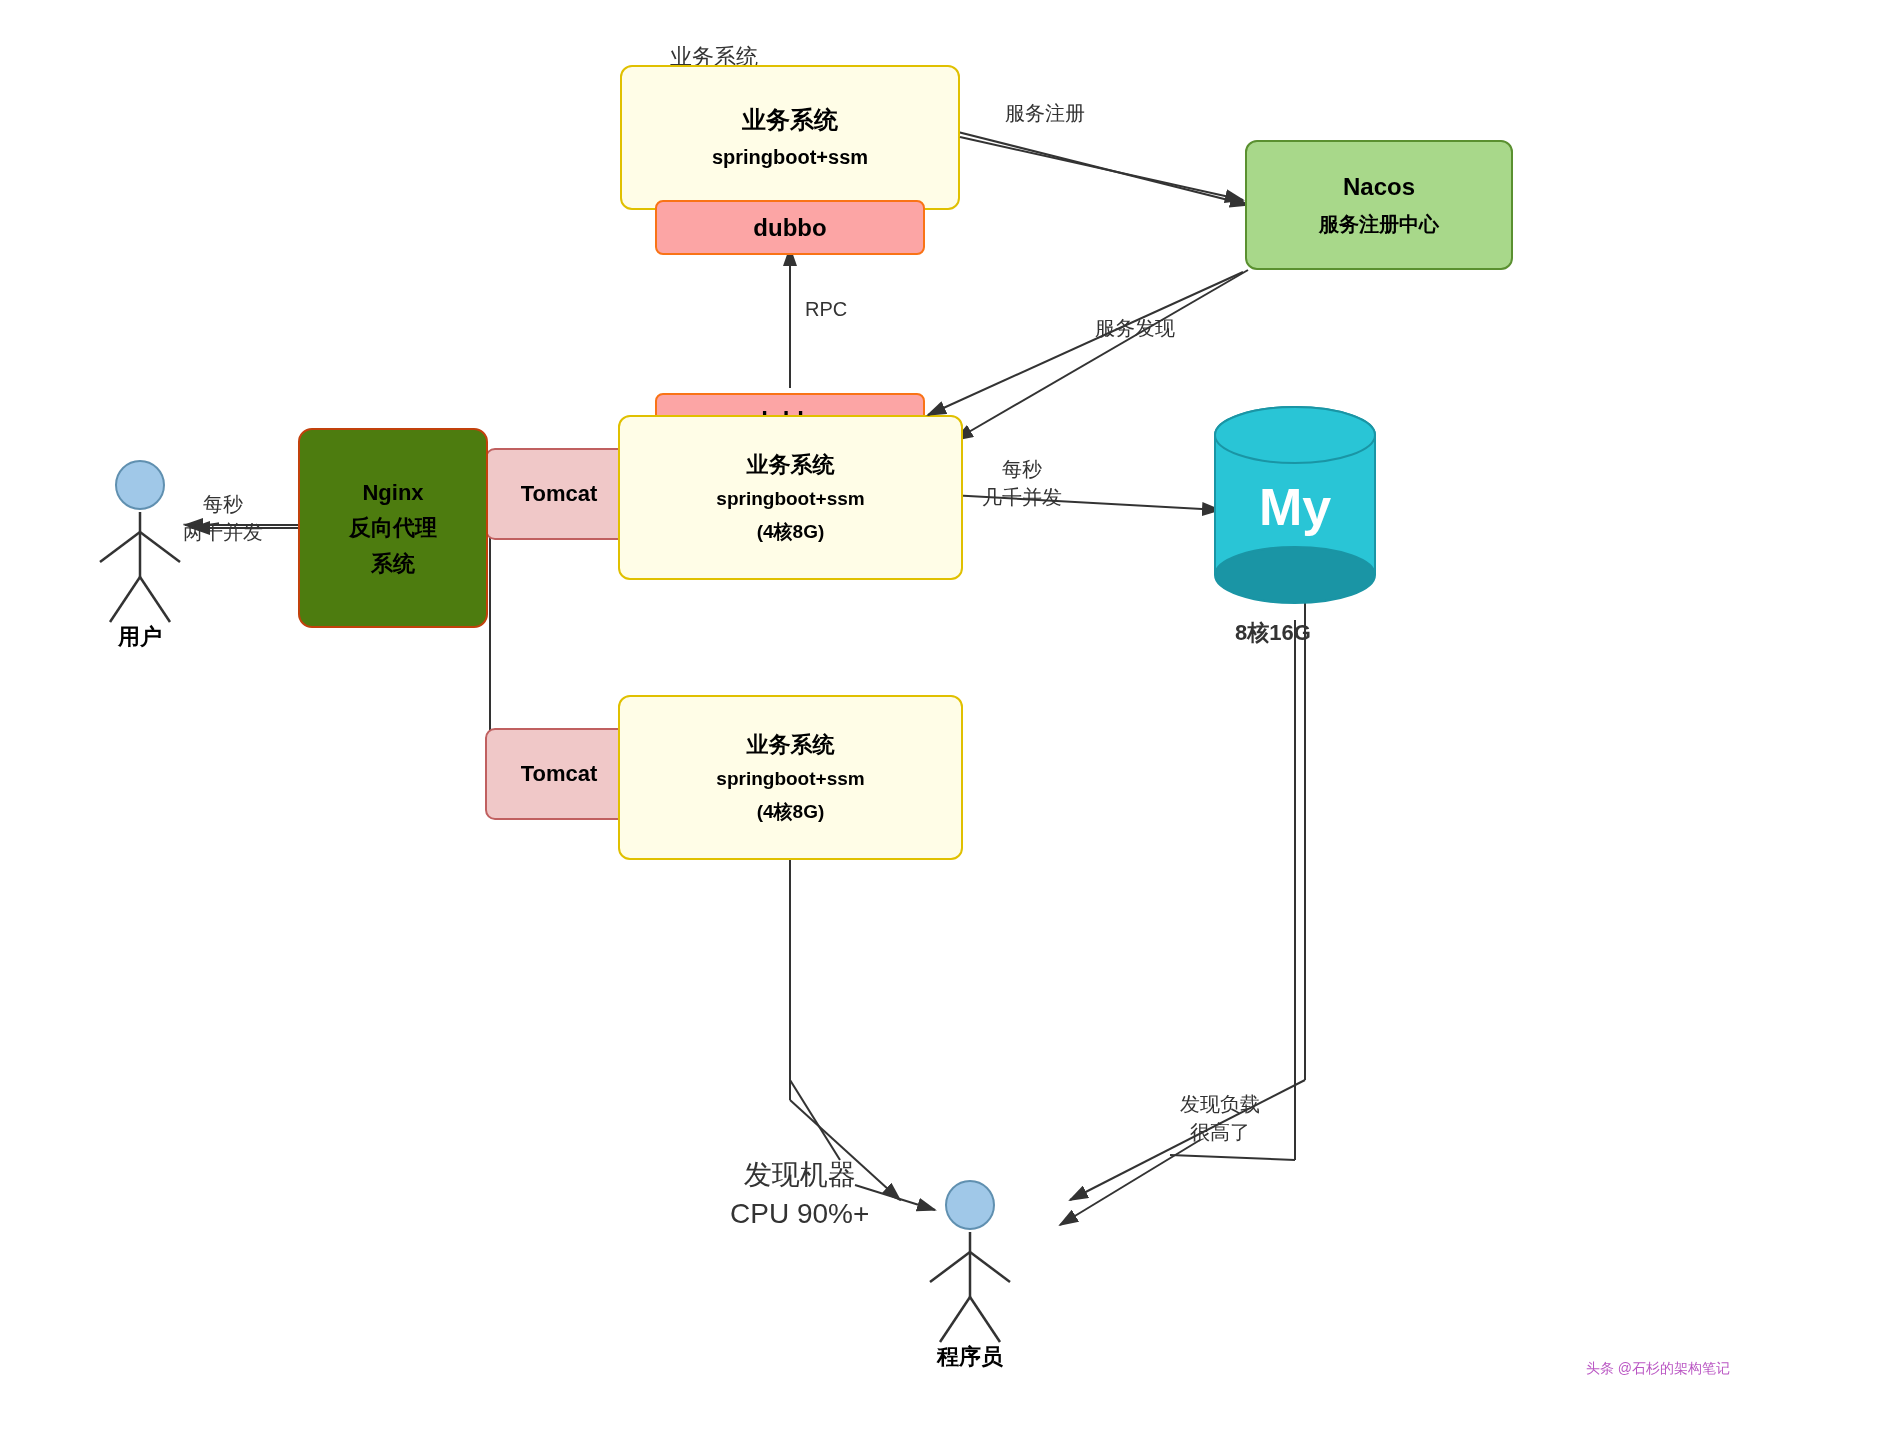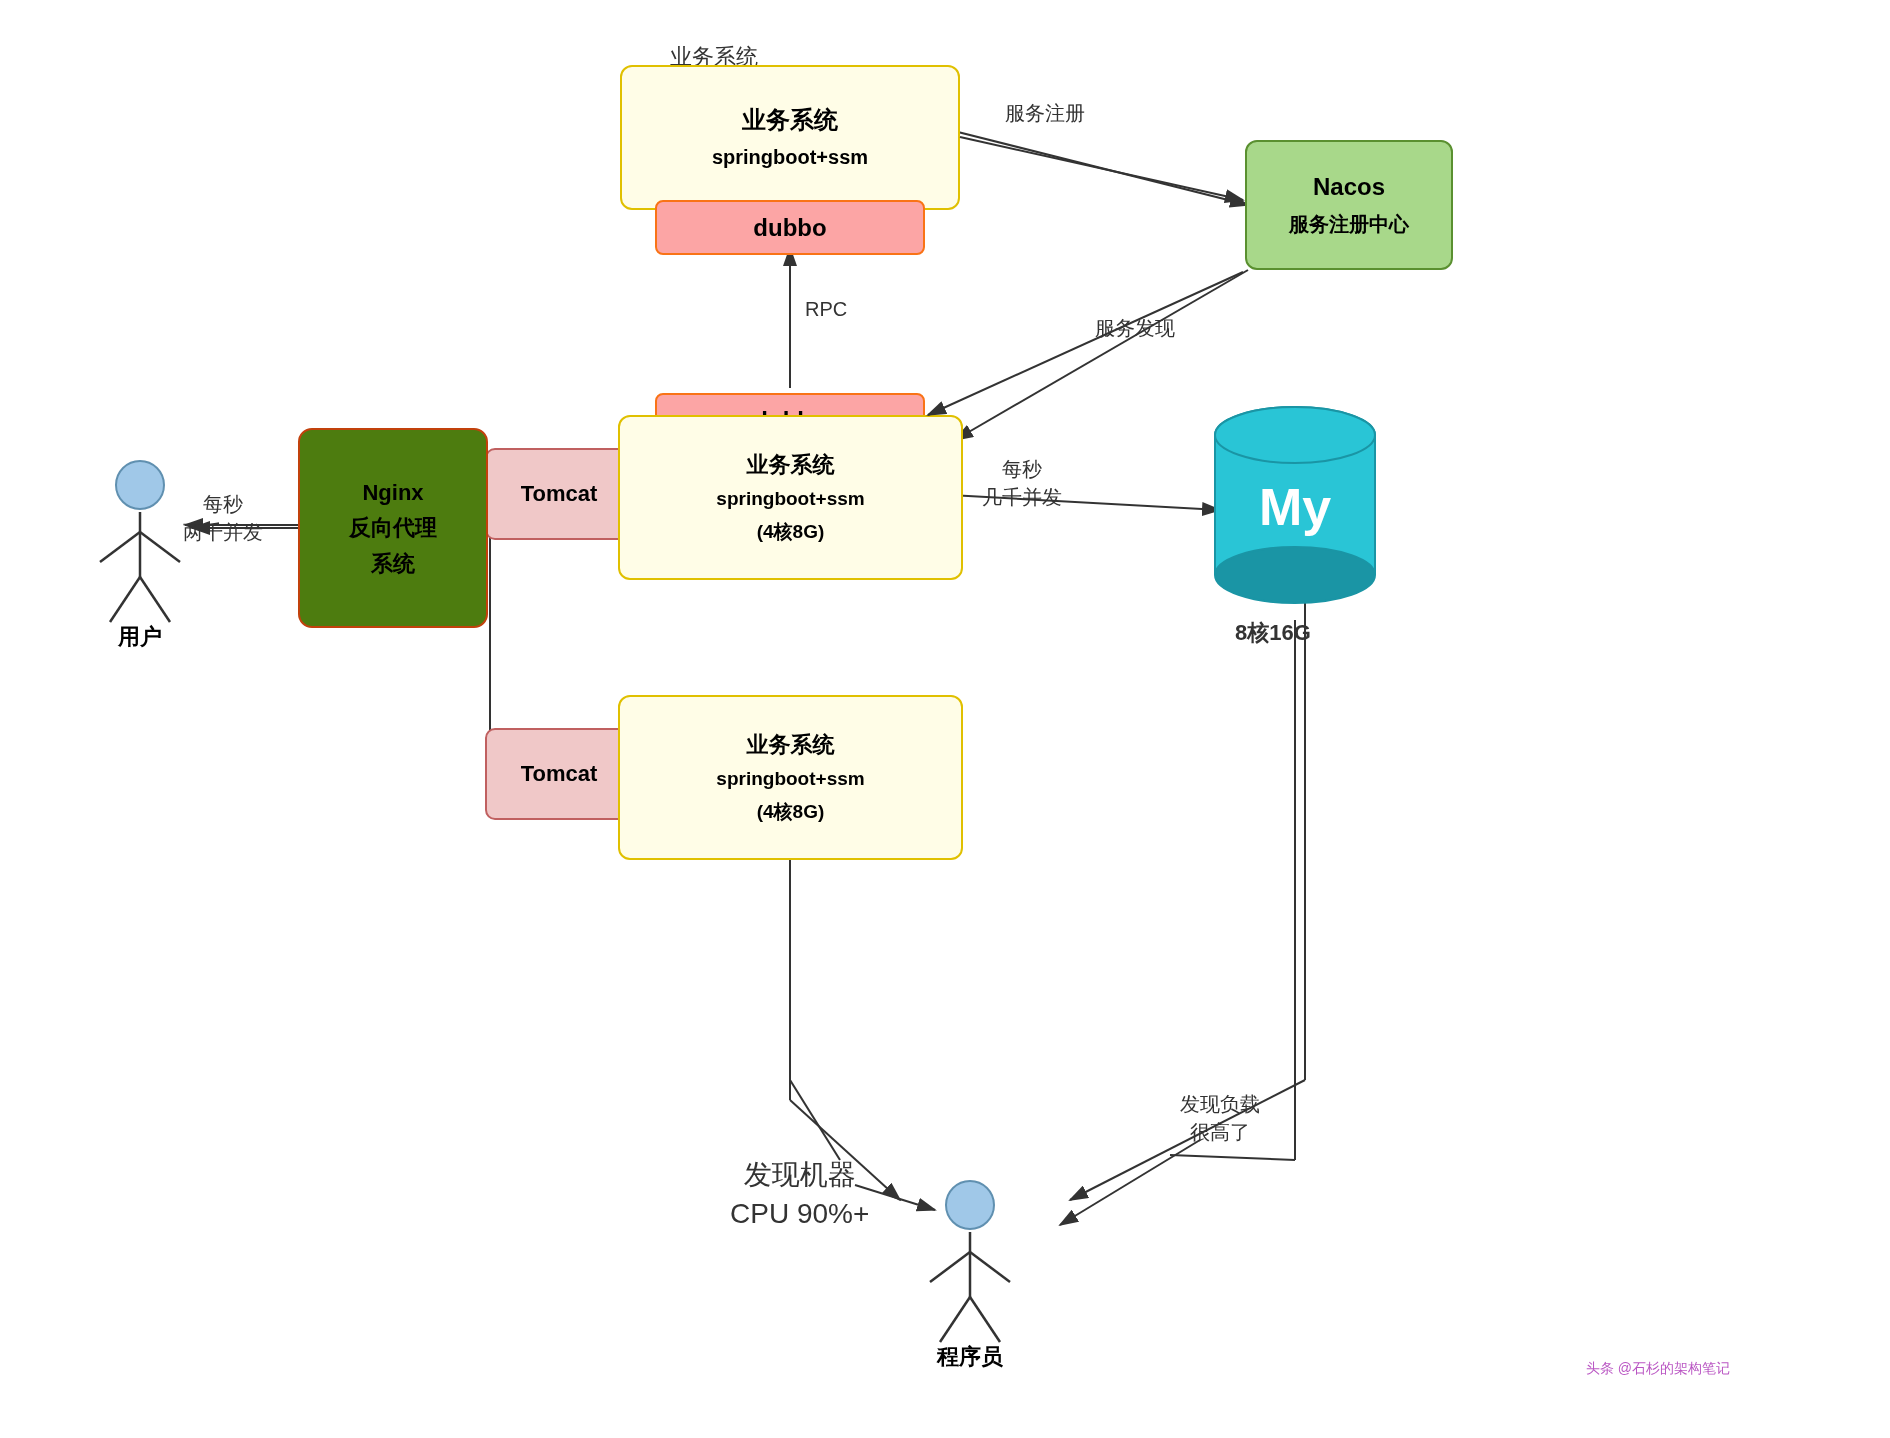--- a/index.html
+++ b/index.html
@@ -158,21 +158,21 @@
   <div class="label-text" style="left: 670px; top: 42px; font-size: 22px;">业务系统</div>
 
   <div class="box box-yellow-outline" style="left: 620px; top: 65px; width: 340px; height: 145px;">
     <span style="font-size:24px; font-weight:bold; line-height:1.5;">业务系统<br><span style="font-size:20px;">springboot+ssm</span></span>
   </div>
 
   <div class="box box-yellow-solid" style="left: 655px; top: 200px; width: 270px; height: 55px; border-radius: 8px;">
     <span style="font-size:24px; font-weight:bold;">dubbo</span>
   </div>
 
-  <div class="box box-green" style="left: 1245px; top: 140px; width: 208px; height: 130px;">
+  <div class="box box-green" style="left: 1245px; top: 140px; width: 268px; height: 130px;">
     <span style="font-size:24px; font-weight:bold; line-height:1.5;">Nacos<br><span style="font-size:20px;">服务注册中心</span></span>
   </div>
 
   <div class="label-text" style="left: 1005px; top: 100px; font-size:20px;">服务注册</div>
 
   <div class="label-text" style="left: 1095px; top: 315px; font-size:20px;">服务发现</div>
 
   <div class="label-text" style="left: 805px; top: 298px; font-size:20px;">RPC</div>
 
   <div class="box box-yellow-solid" style="left: 655px; top: 393px; width: 270px; height: 55px; border-radius: 8px;">

